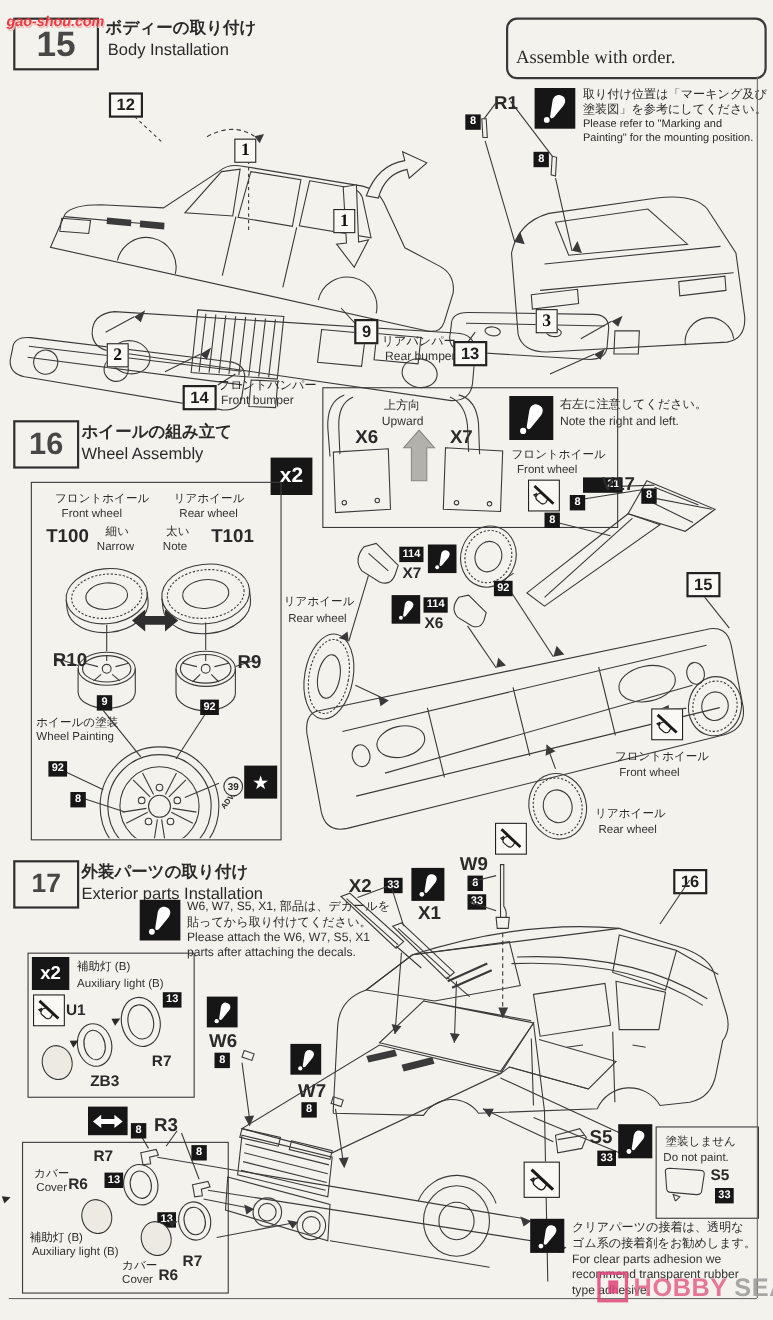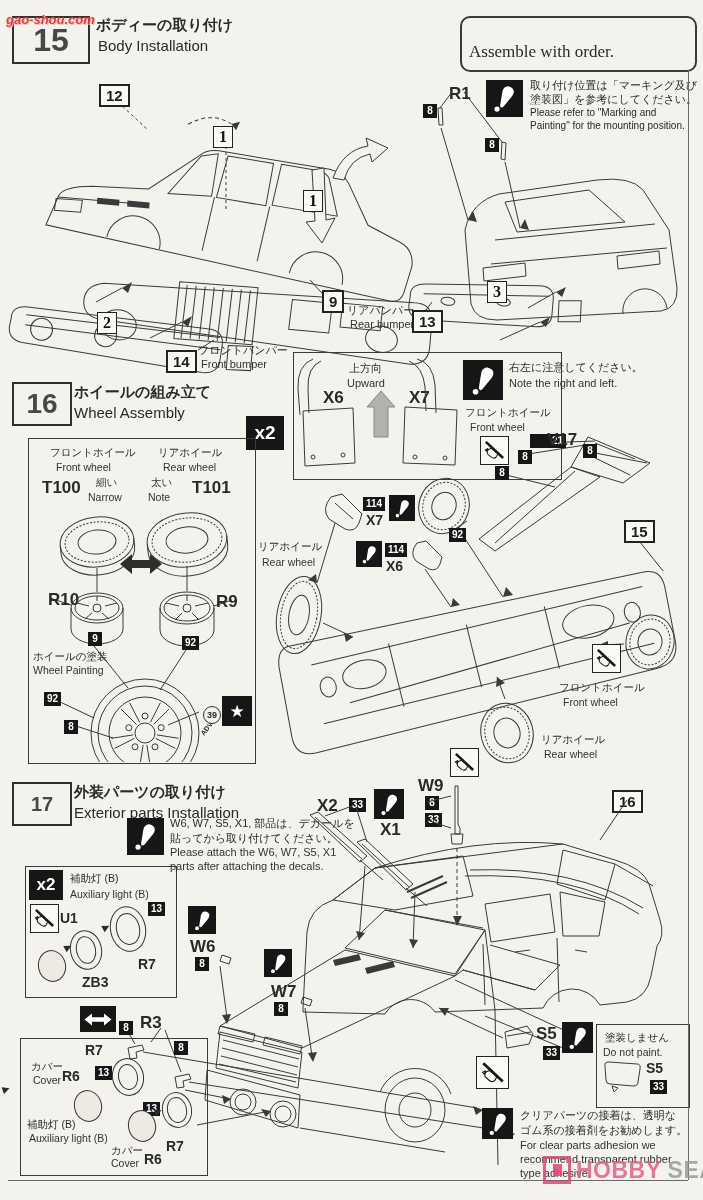--- a/index.html
+++ b/index.html
@@ -349,21 +349,21 @@
   <div class="abs t ens" style="left:563px;top:696px;">Front wheel</div>
   <div class="abs t jps" style="left:541px;top:733px;">リアホイール</div>
   <div class="abs t ens" style="left:544px;top:748px;">Rear wheel</div>
   <div class="nog" style="left:450px;top:748px;width:27px;height:27px;">
     <svg viewBox="0 0 20 20" width="23" height="23">
         <path d="M5,9 q-2.5,2.5 -0.5,4.5 l3,2.5 q2.5,1.5 4,-0.5 l1.5,-2.5 -5.5,-5 z M4,8.5 l-2,1 1.5,1.5 z" stroke="#1a1a1a" stroke-width="0.9" fill="none"></path>
         <path d="M2.5,2.5 L17.5,16.5" stroke="#1a1a1a" stroke-width="2.2"></path>
       </svg>
     </div>
 
-  <div class="snbox" style="left:12px;top:782px;width:56px;height:40px;font-size:20px;">
+  <div class="snbox" style="left:12px;top:782px;width:56px;height:40px;font-size:24px;">
       <span>17</span>
     </div>
   <div class="abs t tt-jp" style="left:74px;top:783px;">外装パーツの取り付け</div>
   <div class="abs t tt-en" style="left:74px;top:804px;">Exterior parts Installation</div>
   <div class="ibox" style="left:127px;top:818px;width:37px;height:37px;">
     <svg viewBox="0 0 20 20" width="31" height="31">
         <path d="M12.8,2.2 C16.2,3 17,5.8 14.8,8.6 L9.4,15.2 C8.4,16.4 6.9,15.8 7.2,14.3 L8.6,5.6 C9,3.2 10.9,1.8 12.8,2.2 Z" fill="#fff"></path>
         <circle cx="5.2" cy="16.8" r="1.7" fill="#fff"></circle>
       </svg>
     </div>

